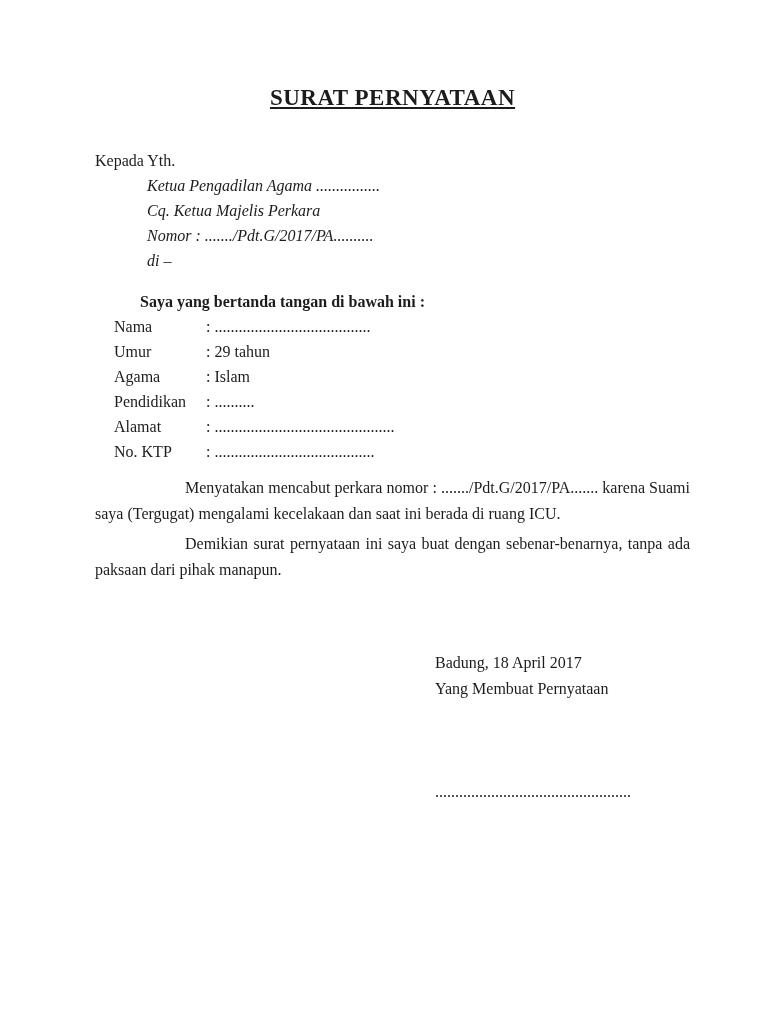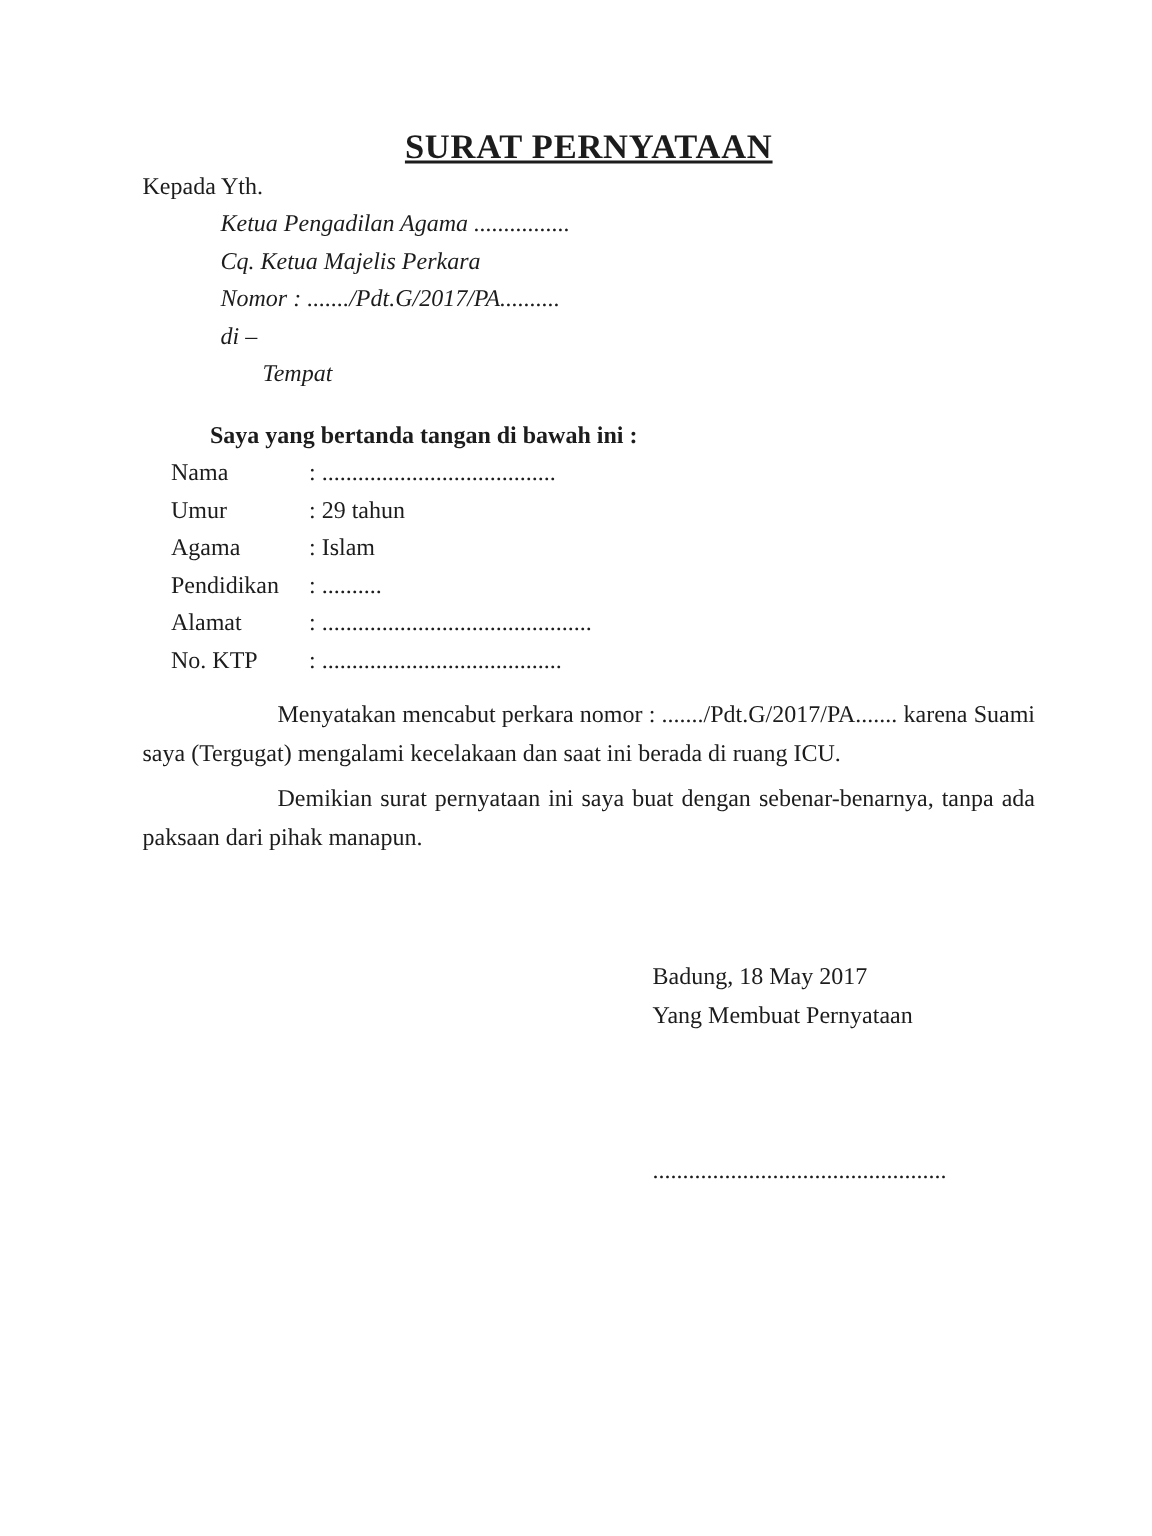--- a/index.html
+++ b/index.html
@@ -18,20 +18,21 @@
   }
   .title {
     text-align: center;
     font-size: 23px;
     font-weight: bold;
     text-decoration: underline;
     letter-spacing: 0.5px;
     line-height: 28px;
   }
   .salutation {
+    margin-top: 36px;
     line-height: 25px;
   }
   .recipient-lines {
     margin-left: 52px;
     line-height: 25px;
     font-style: italic;
   }
   .recipient-place {
     margin-left: 28px;
     line-height: 25px;
@@ -70,21 +71,20 @@
 
   <h1 class="title">SURAT PERNYATAAN</h1>
 
   <div class="salutation">Kepada Yth.</div>
 
   <div class="recipient-lines">
     <div>Ketua Pengadilan Agama ................</div>
     <div>Cq. Ketua Majelis Perkara</div>
     <div>Nomor : ......./Pdt.G/2017/PA..........</div>
     <div>di –</div>
-    <div class="recipient-place">Tempat</div>
   </div>
 
   <div class="decl-intro">Saya yang bertanda tangan di bawah ini :</div>
 
   <div class="fields">
     <div class="field-row">
       <span class="field-label">Nama</span>
       <span class="field-value">: .......................................</span>
     </div>
     <div class="field-row">
@@ -106,18 +106,18 @@
     <div class="field-row">
       <span class="field-label">No. KTP</span>
       <span class="field-value">: ........................................</span>
     </div>
   </div>
 
   <p class="para">Menyatakan mencabut perkara nomor : ......./Pdt.G/2017/PA....... karena Suami saya (Tergugat) mengalami kecelakaan dan saat ini berada di ruang ICU.</p>
   <p class="para">Demikian surat pernyataan ini saya buat dengan sebenar-benarnya, tanpa ada paksaan dari pihak manapun.</p>
 
   <div class="sig-block">
-    <div>Badung, 18 May 2017</div>
+    <div>Badung, 18 April 2017</div>
     <div>Yang Membuat Pernyataan</div>
     <div class="sig-line">.................................................</div>
   </div>
 
 </div>
 
 </body></html>

